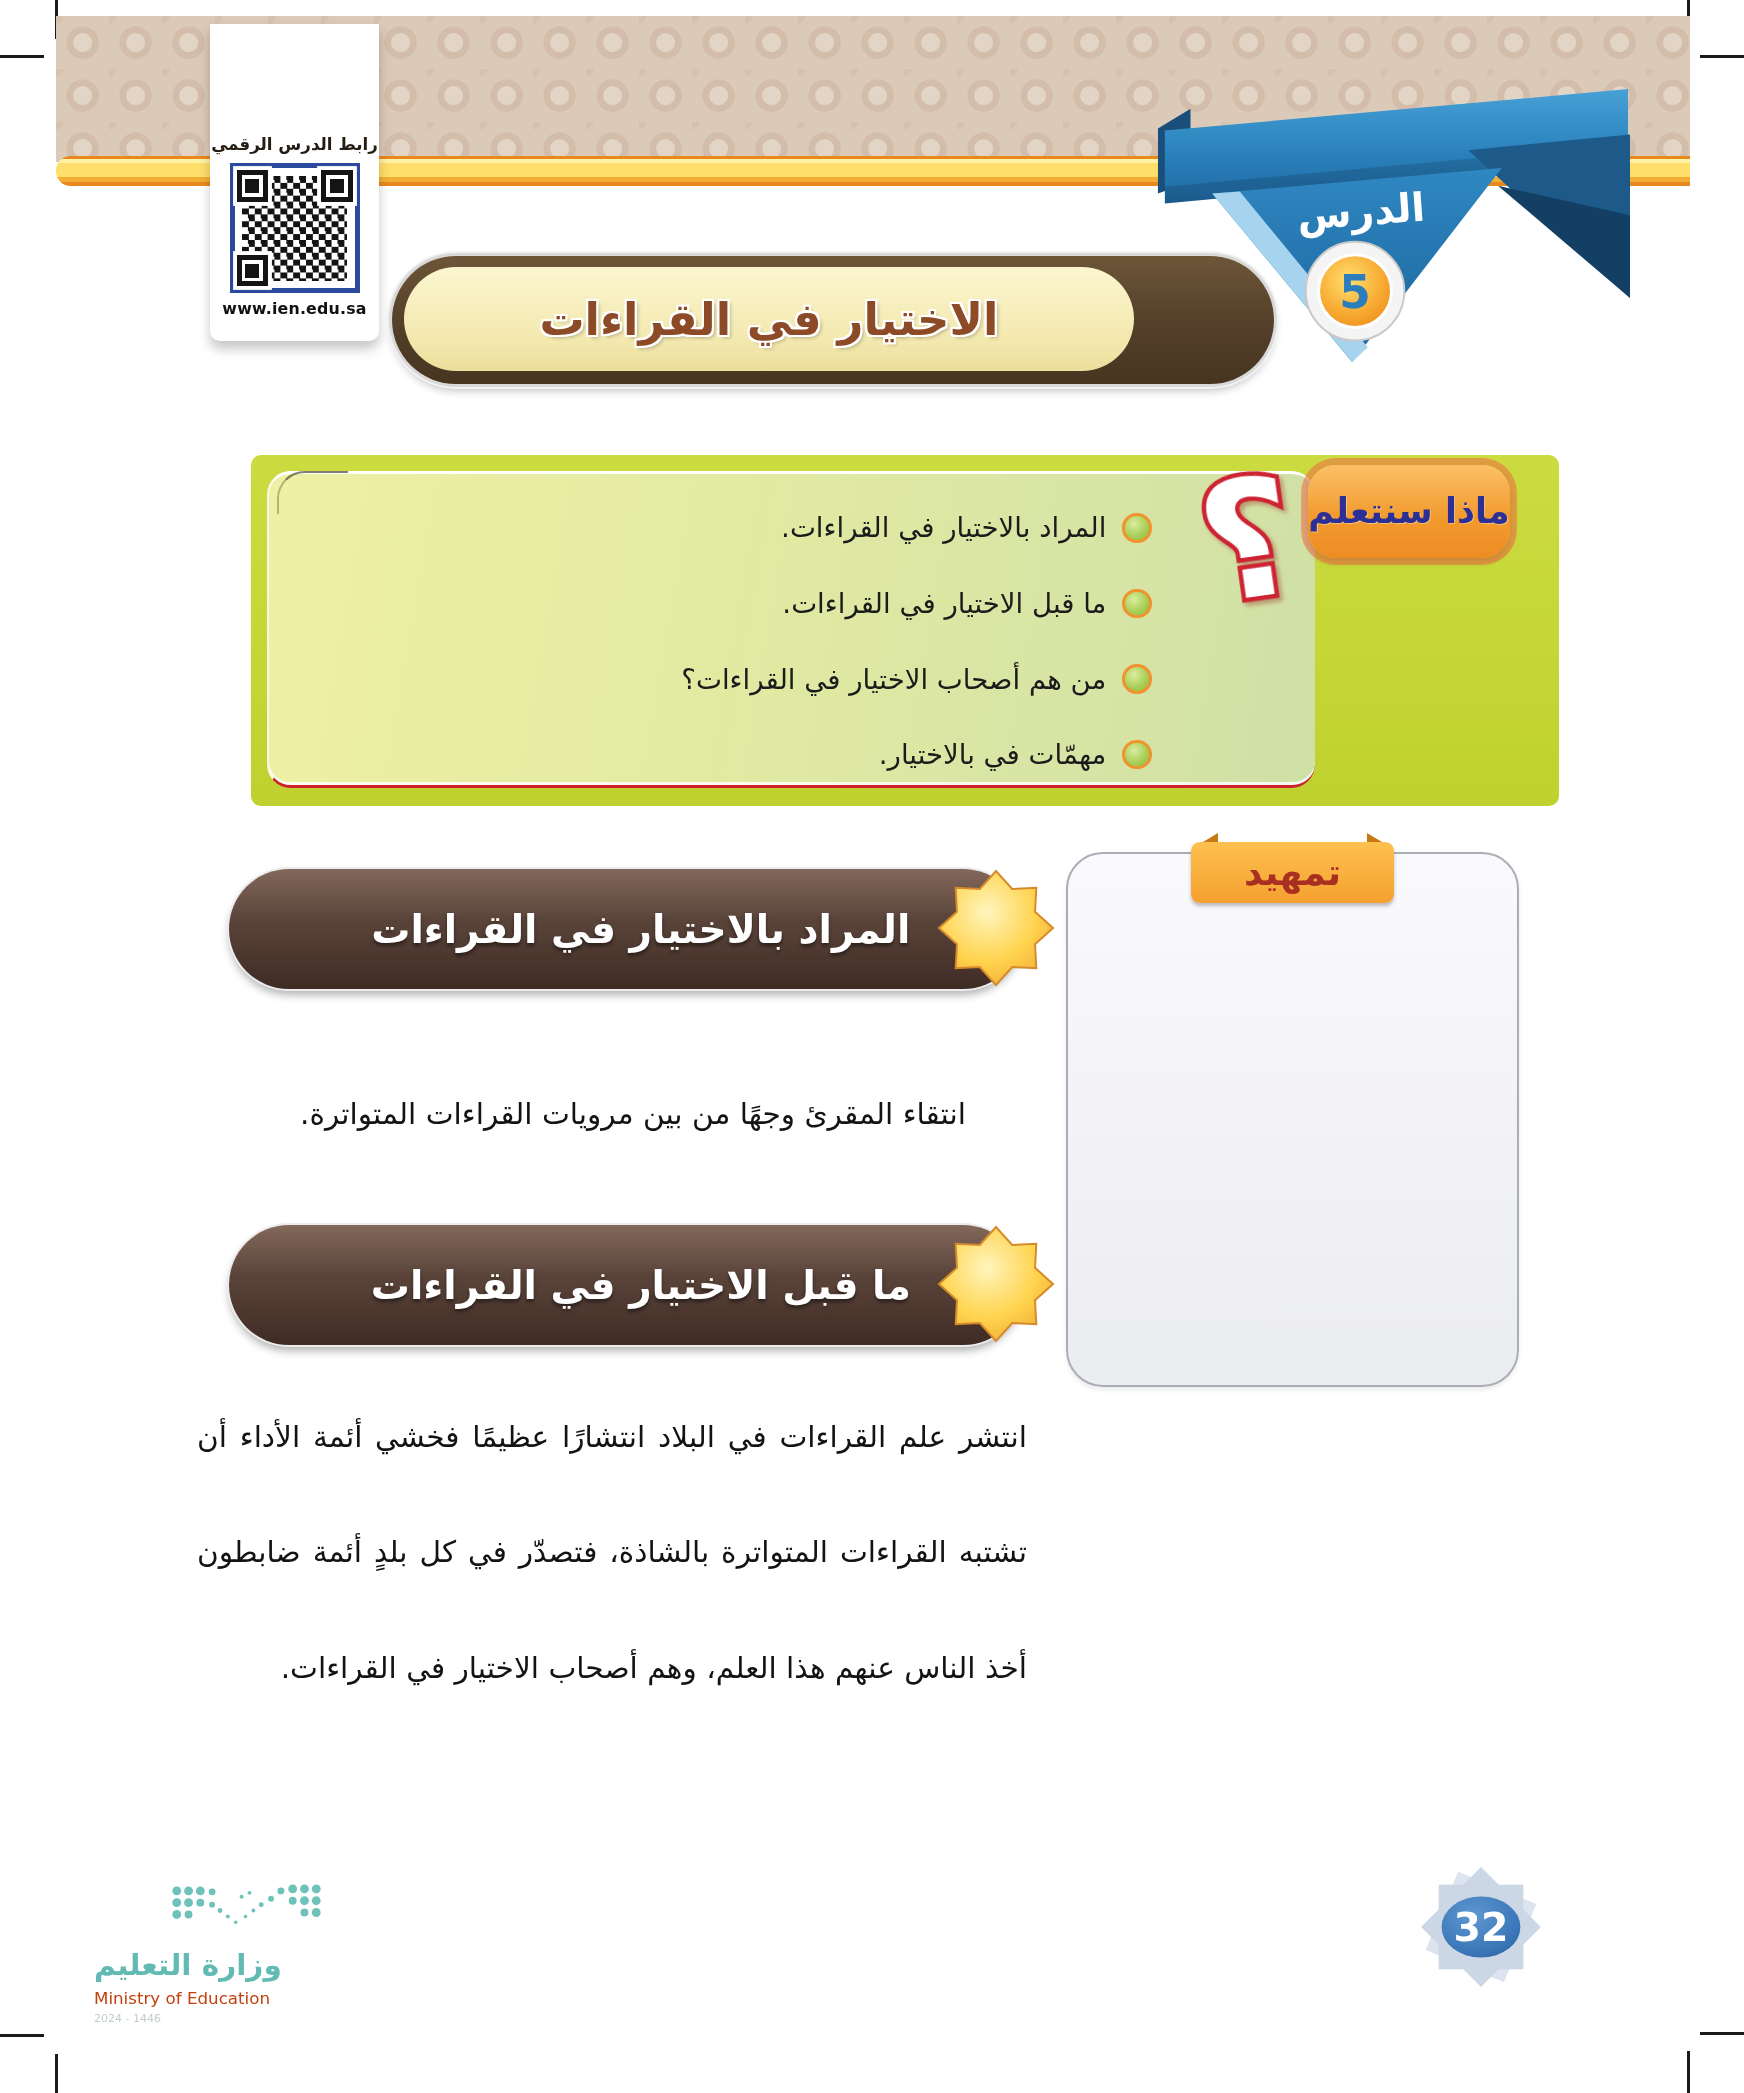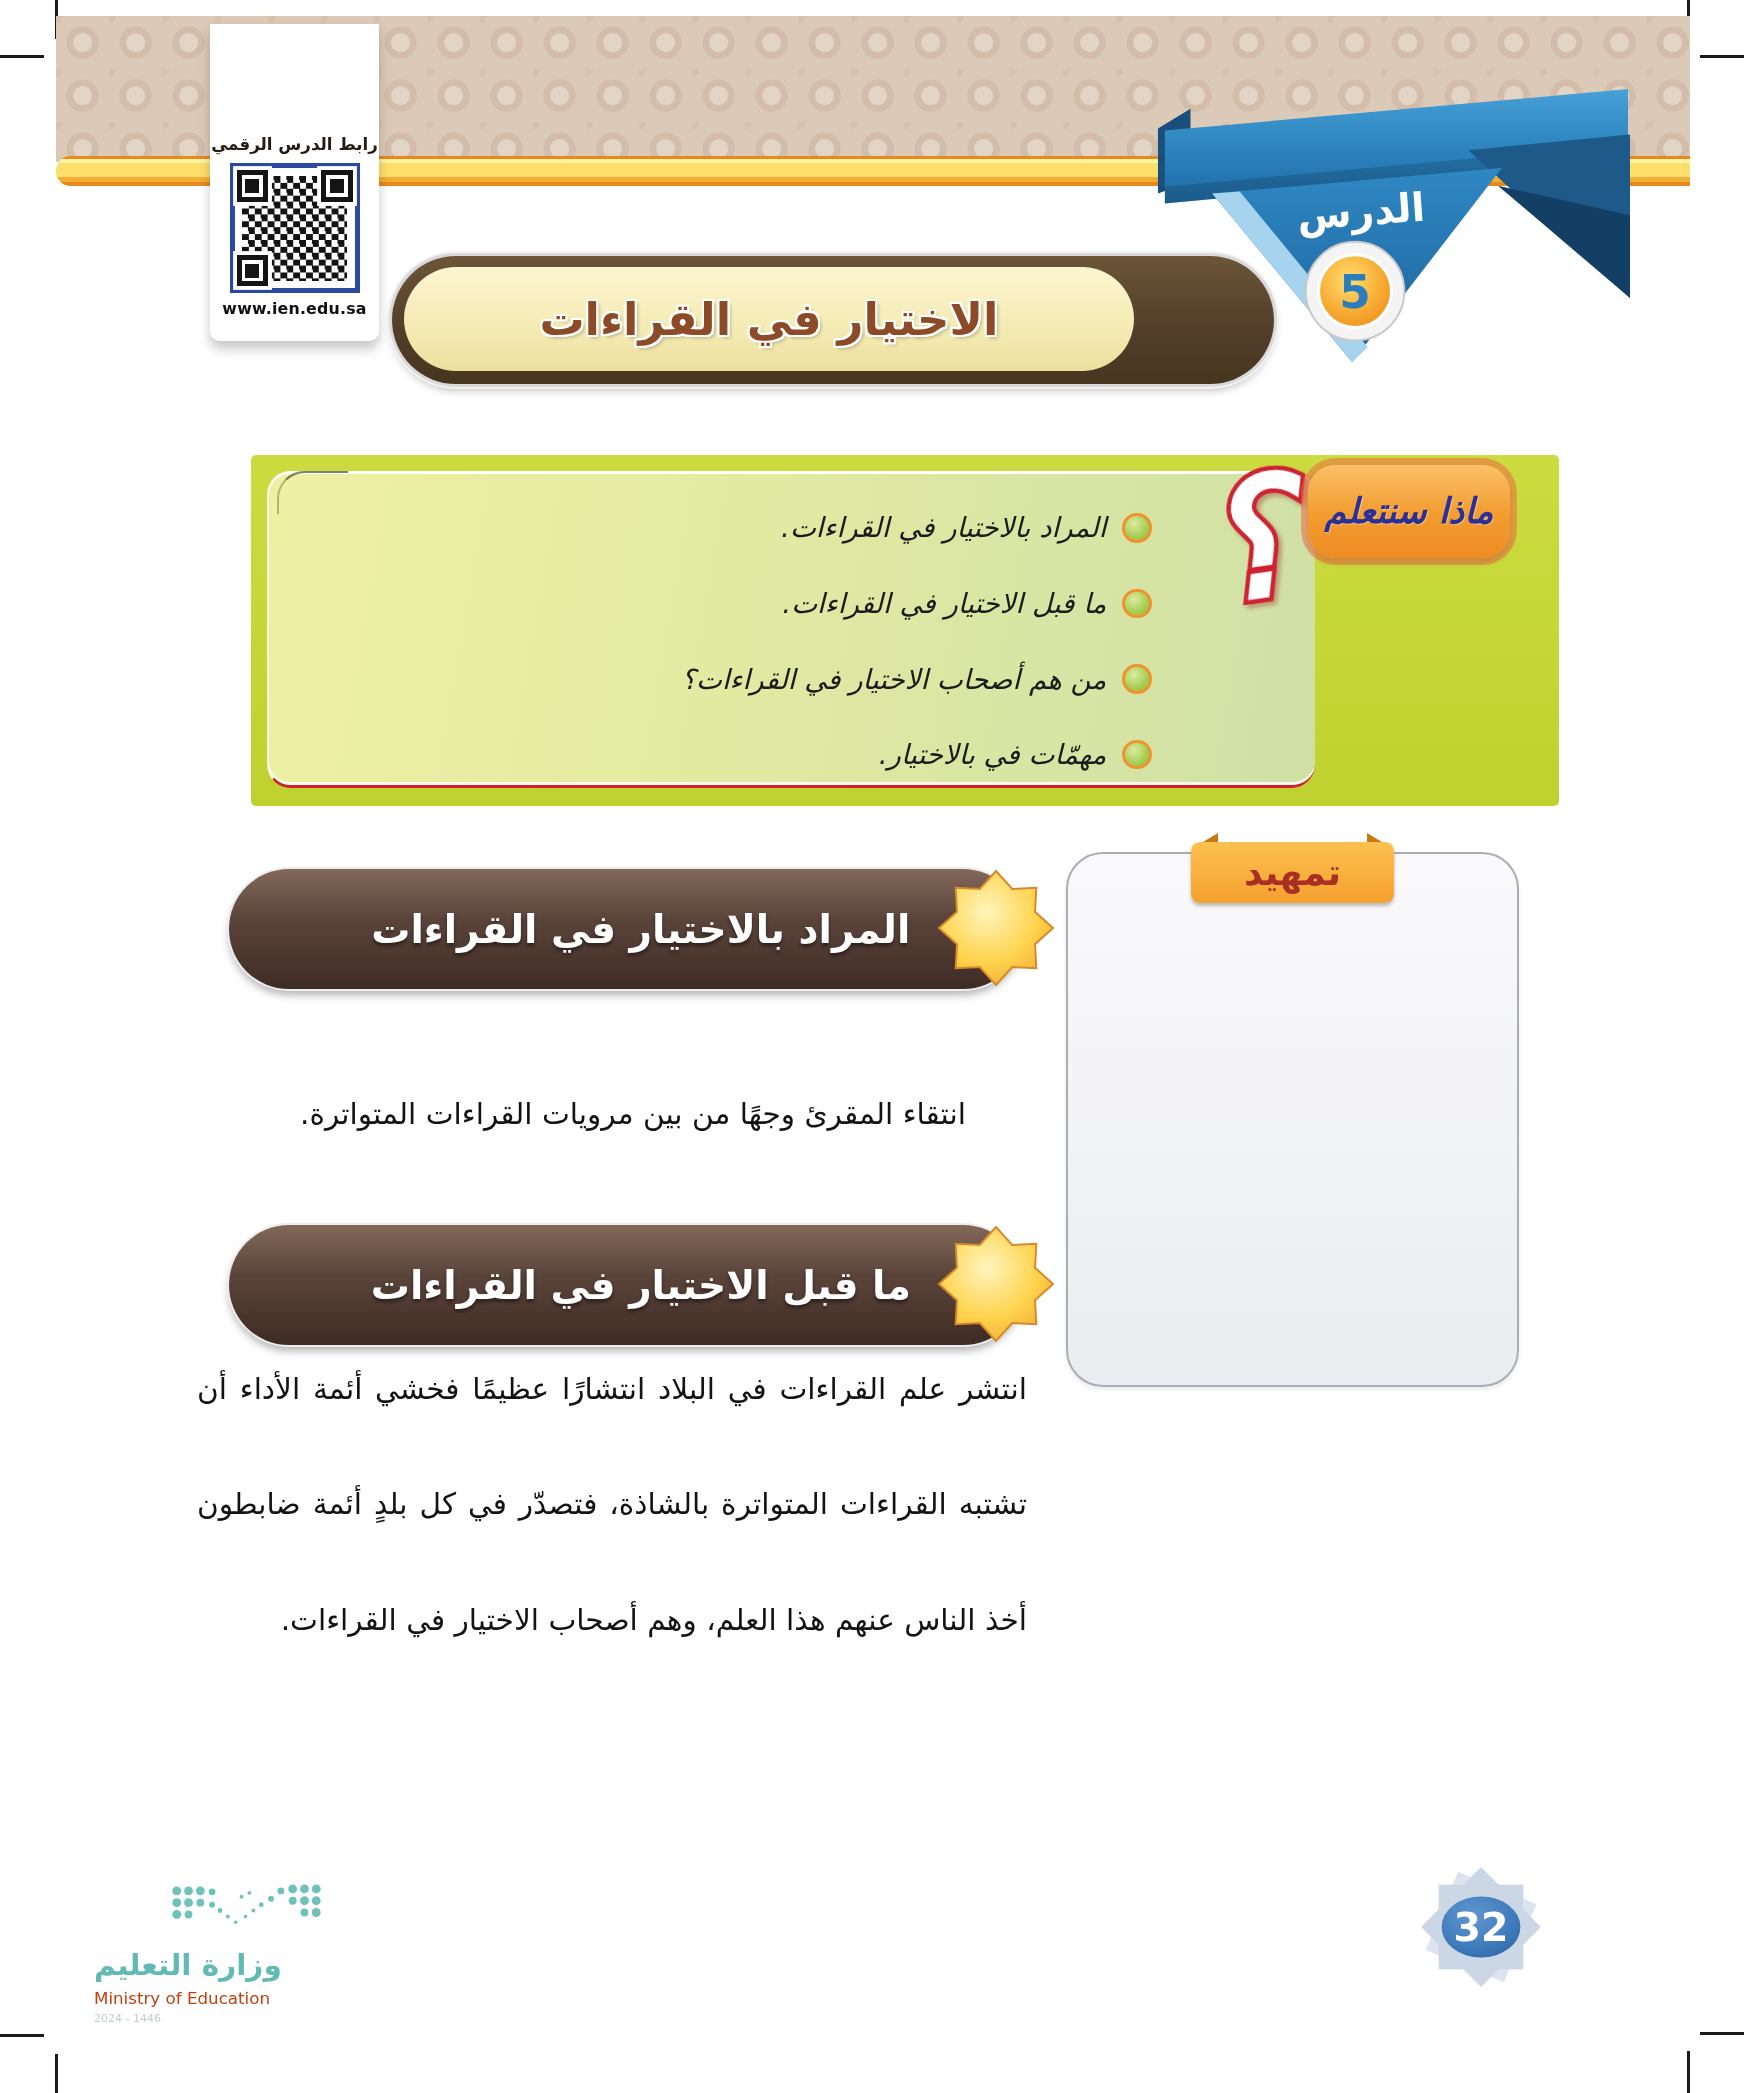--- a/index.html
+++ b/index.html
@@ -53,21 +53,21 @@
     background:linear-gradient(180deg,#fcf6d0,#f3e8ae 70%,#ecdf9d);
     border-radius:53px; display:flex; align-items:center; justify-content:center;
   }
   .title-inner span {
     direction:rtl; font-size:45px; font-weight:bold; color:#8d4a26;
     text-shadow:2px 0 0 #fff,-2px 0 0 #fff,0 2px 0 #fff,0 -2px 0 #fff,2px 2px 0 #fff,-2px -2px 0 #fff,2px -2px 0 #fff,-2px 2px 0 #fff, 3px 3px 3.9px rgba(0,0,0,.25);
   }
   
   .learn-box {
     position:absolute; left:251px; top:455px; width:1308px; height:351px;
-    background:linear-gradient(180deg,#ccdc40,#bfd12e); border-radius:5px; z-index:4;font-style:italic;
+    background:linear-gradient(180deg,#ccdc40,#bfd12e); border-radius:10px; z-index:4;
   }
   .learn-inner {
     position:absolute; left:15.8px; top:15.8px; width:1048px; height:317px;
     background:linear-gradient(100deg,#eef0a4 0%,#e2eaa2 45%,#cfe0a6 100%);
     border-radius:23.6px; border-top:3px solid #ffffff; border-left:2px solid rgba(255,255,255,.75);
     border-bottom:3.9px solid #cf2030; box-shadow:inset 0 -3px 0 rgba(255,255,255,.8);
   }
   .learn-inner::before {
     content:""; position:absolute; top:-3px; left:7.9px; width:69px; height:41px;
     border-top-left-radius:27.6px; border-top:2px solid rgba(45,45,20,.6); border-left:2px solid rgba(45,45,20,.3);
@@ -114,21 +114,21 @@
     box-shadow:0 0 0 2px #ececec, 0 5.9px 8.9px rgba(0,0,0,.3);
     display:flex; align-items:center; justify-content:center; z-index:3;
   }
   .sec-pill span {
     direction:rtl; font-size:39px; font-weight:bold; color:#fff;
     text-shadow:0 3px 3.9px rgba(0,0,0,.45); padding-left:29.6px;
   }
   .sec-pill .star { position:absolute; right:-31.5px; top:0px; width:118px; height:118px; }
   .sec-body { position:absolute; direction:rtl; color:#131313; font-size:29.6px; }
   .body-1 { left:281px; width:704px; top:1082px; text-align:center; line-height:2.2; }
-  .body-2 { left:197px; width:830px; top:1332px; text-align:justify; line-height:3.9; }
+  .body-2 { left:197px; width:830px; top:1380px; text-align:justify; line-height:3.9; }
   
   .moe { position:absolute; left:94px; top:1883px; width:246px; }
   .moe .dots { display:block; margin-left:69px; }
   .moe .ar { font-size:29.6px; font-weight:bold; color:#62bbb3; margin-top:5.9px; letter-spacing:1px; }
   .moe .en { font-size:16.7px; color:#c2410c; margin-top:5.9px; }
   .moe .yr { font-size:11px; color:#c3cdcd; margin-top:3.9px; }
   .badge { position:absolute; left:1415px; top:1858px; width:132px; height:138px; }
 </style>
 </head>
 <body>

